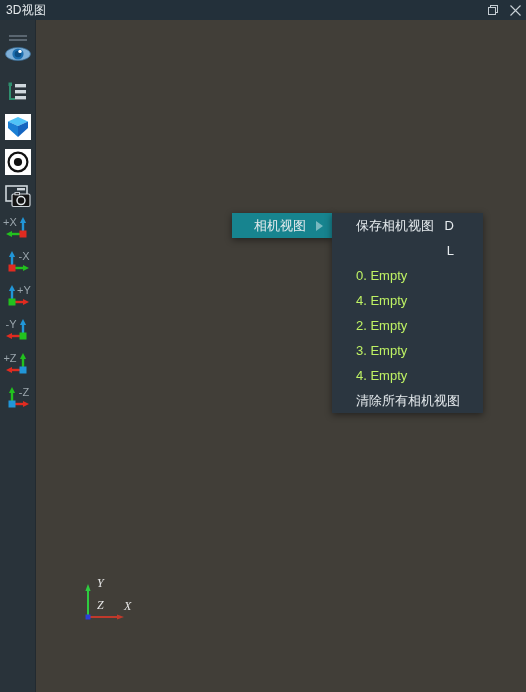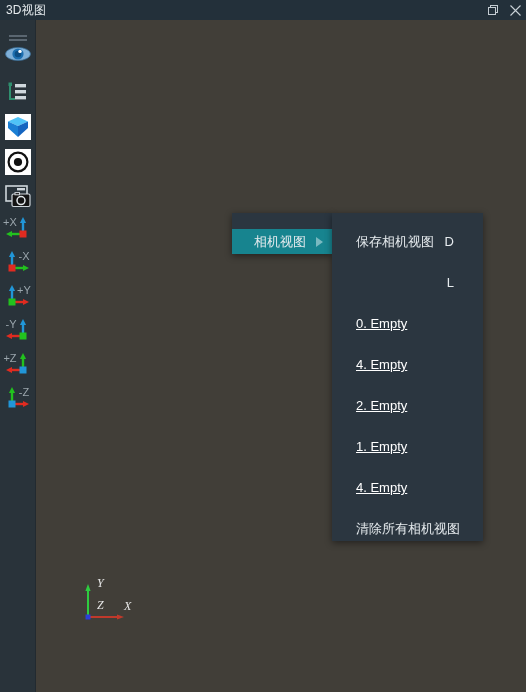--- a/index.html
+++ b/index.html
@@ -124,33 +124,31 @@
 
   .menu-item {
     position: relative;
     height: 25px;
     display: flex;
     align-items: center;
     color: #e6ebee;
     font-size: 13px;
     white-space: nowrap;
     box-sizing: border-box;
-    margin-top: 16px;
   }
   .menu-item .mi-label {
     padding-left: 24px;
     flex: 0 0 auto;
   }
   #menu-main .menu-item .mi-label { padding-left: 22px; }
   .menu-item.highlighted {
     background: #17848f;
   }
   .menu-item.disabled .mi-label {
-    color: #ffffff;
-    text-decoration: underline;
+    color: #bef264;
   }
   .mi-spacer { flex: 1 1 auto; }
   .mi-shortcut {
     color: #e6ebee;
     font-size: 13px;
     padding-right: 29px;
     flex: 0 0 auto;
   }
   .mi-arrow {
     position: absolute;
@@ -413,21 +411,21 @@
 
       <div class="menu-item disabled">
         <span class="mi-label">4. Empty</span>
       </div>
 
       <div class="menu-item disabled">
         <span class="mi-label">2. Empty</span>
       </div>
 
       <div class="menu-item disabled">
-        <span class="mi-label">1. Empty</span>
+        <span class="mi-label">3. Empty</span>
       </div>
 
       <div class="menu-item disabled">
         <span class="mi-label">4. Empty</span>
       </div>
 
       <div class="menu-item">
         <span class="mi-label">清除所有相机视图</span>
       </div>
 

